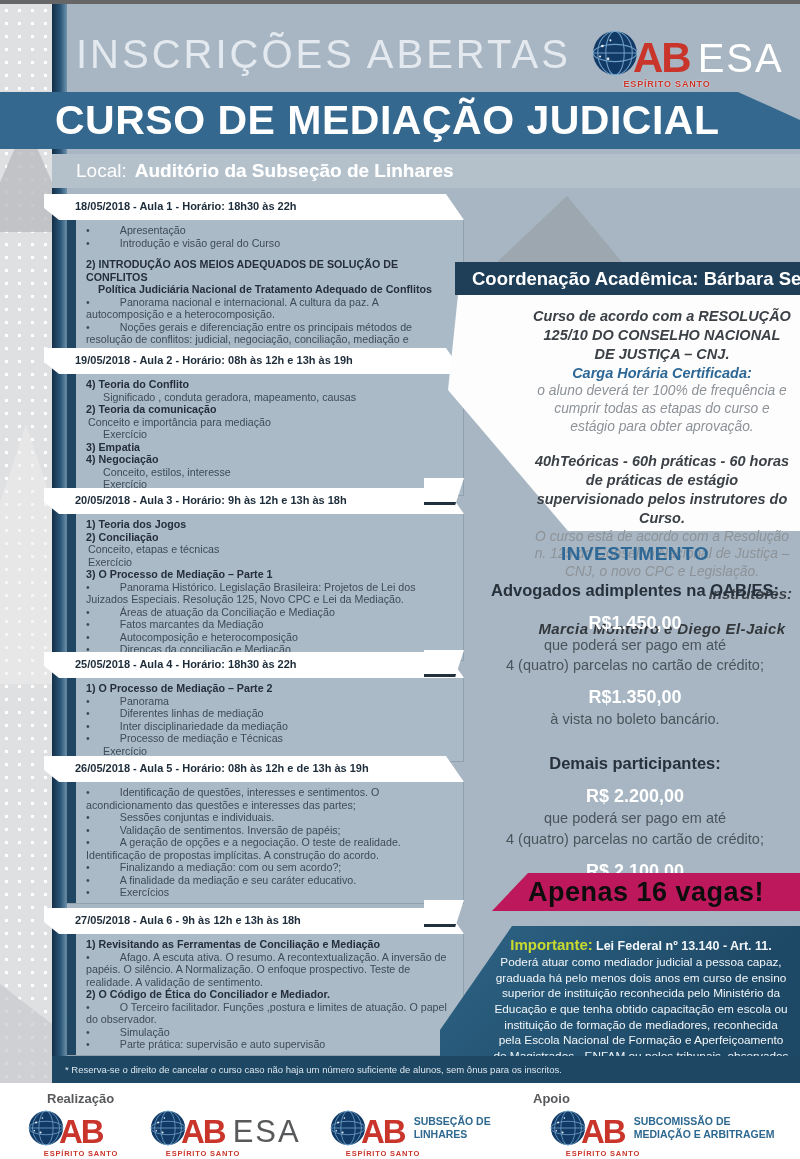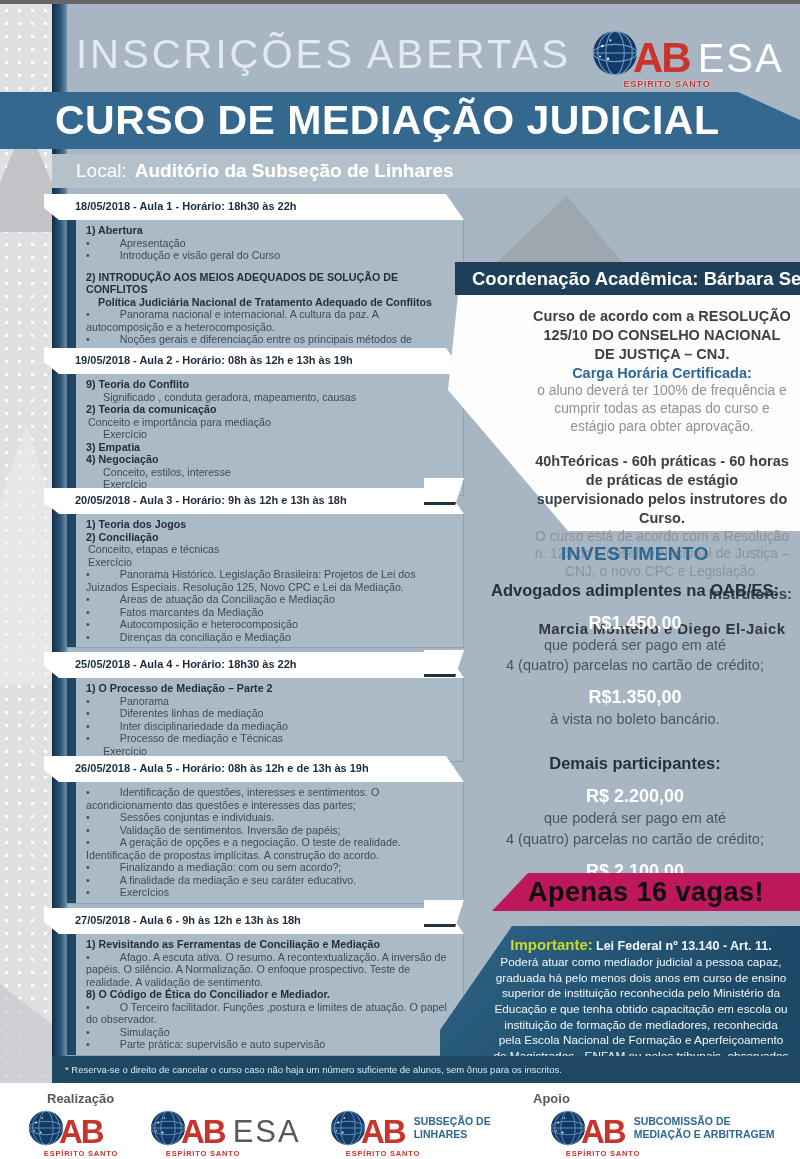--- a/index.html
+++ b/index.html
@@ -63,21 +63,21 @@
   .it-plain0{padding-left:2px;}
   .it-gap{height:9px;}
 
   
   .deco-tri{position:absolute;left:497px;top:192px;width:125px;height:66px;background:#9aa5ad;
     clip-path:polygon(56% 0,100% 100%,0 100%);opacity:.85;}
   .coord-banner{position:absolute;left:455px;top:258px;width:345px;height:33px;background:#1f3f58;}
   .coord-banner .t{position:absolute;left:17px;line-height:33px;font-weight:bold;font-size:18.5px;color:#fff;white-space:nowrap;}
   .white-panel{position:absolute;left:448px;top:291px;width:352px;height:236px;background:#fdfdfd;
     clip-path:polygon(10px 0,352px 0,352px 236px,120px 236px,0 95px);}
-  .wp-inner{position:absolute;left:0;top:12px;width:352px;padding:0 8px 0 84px;box-sizing:border-box;text-align:center;}
+  .wp-inner{position:absolute;left:0;top:12px;width:352px;padding:0 8px 0 84px;box-sizing:border-box;text-align:center;font-style:italic;}
   .rp-bold{font-weight:bold;color:#3c4147;font-size:14.5px;line-height:1.3;}
   .rp-blue{font-weight:bold;color:#2e6896;font-size:14.5px;line-height:1.3;}
   .rp-gray{color:#8d9298;font-size:13.8px;line-height:1.3;}
   .rp-sp{margin-top:16px;}
   .instr-label{text-align:right;font-weight:bold;color:#3c4147;font-size:15px;margin-top:4px;}
   .instructors{margin-top:18px;font-weight:bold;color:#33383d;font-size:15px;letter-spacing:.4px;}
 
   .investment{position:absolute;left:470px;top:539px;width:330px;text-align:center;}
   .inv-heading{color:#2e6896;font-weight:bold;font-size:19px;letter-spacing:.5px;}
   .inv-group{margin-top:16px;font-weight:bold;color:#27313c;font-size:16.5px;}
@@ -161,57 +161,57 @@
     <span class="val">Auditório da Subseção de Linhares</span>
   </div>
 
   <div>
       <div class="section" style="top: 190px;">
         <div class="ribbon">
           <span class="rt">18/05/2018 - Aula 1 - Horário: 18h30 às 22h</span>
           <span class="ribbon-tail"></span>
         </div>
         <div class="sec-body">
-          <div class="it-h">1) Abertura</div>
           <div class="it-bullet"><span class="dot">•</span>Apresentação</div>
           <div class="it-bullet"><span class="dot">•</span>Introdução e visão geral do Curso</div>
           <div class="it-gap"></div>
           <div class="it-h">2) INTRODUÇÃO AOS MEIOS ADEQUADOS DE SOLUÇÃO DE CONFLITOS</div>
           <div class="it-h2">Política Judiciária Nacional de Tratamento Adequado de Conflitos</div>
           <div class="it-bullet"><span class="dot">•</span>Panorama nacional e internacional. A cultura da paz. A autocomposição e a heterocomposição.</div>
           <div class="it-bullet"><span class="dot">•</span>Noções gerais e diferenciação entre os principais métodos de resolução de conflitos: judicial, negociação, conciliação, mediação e arbitragem.</div>
         </div>
       </div>
       <div class="section" style="top: 344px;">
         <div class="ribbon">
           <span class="rt">19/05/2018 - Aula 2 - Horário: 08h às 12h e 13h às 19h</span>
           <span class="ribbon-tail"></span>
         </div>
         <div class="sec-body">
-          <div class="it-h">9) Teoria do Conflito</div>
+          <div class="it-h">4) Teoria do Conflito</div>
           <div class="it-plain">Significado , conduta geradora, mapeamento, causas</div>
           <div class="it-h">2) Teoria da comunicação</div>
           <div class="it-plain0">Conceito e importância para mediação</div>
           <div class="it-plain">Exercício</div>
           <div class="it-h">3) Empatia</div>
           <div class="it-h">4) Negociação</div>
           <div class="it-plain">Conceito, estilos, interesse</div>
           <div class="it-plain">Exercício</div>
         </div>
       </div>
       <div class="section" style="top: 484px;">
         <div class="ribbon">
           <span class="rt">20/05/2018 - Aula 3 - Horário: 9h às 12h e 13h às 18h</span>
           <span class="ribbon-tail"></span>
         </div>
         <div class="sec-body">
           <div class="it-h">1) Teoria dos Jogos</div>
           <div class="it-h">2) Conciliação</div>
           <div class="it-plain0">Conceito,  etapas e técnicas</div>
           <div class="it-plain0">Exercício</div>
+          <div class="it-h">3) O Processo de Mediação – Parte 1</div>
           <div class="it-bullet"><span class="dot">•</span>Panorama Histórico. Legislação Brasileira: Projetos de Lei dos Juizados Especiais. Resolução 125, Novo CPC e Lei da Mediação.</div>
           <div class="it-bullet"><span class="dot">•</span>Áreas de atuação da Conciliação e Mediação</div>
           <div class="it-bullet"><span class="dot">•</span>Fatos marcantes da Mediação</div>
           <div class="it-bullet"><span class="dot">•</span>Autocomposição e heterocomposição</div>
           <div class="it-bullet"><span class="dot">•</span>Direnças da conciliação e Mediação</div>
         </div>
       </div>
       <div class="section" style="top: 648px;">
         <div class="ribbon">
           <span class="rt">25/05/2018 - Aula 4 - Horário: 18h30 às 22h</span>
@@ -242,21 +242,21 @@
         </div>
       </div>
       <div class="section" style="top: 904px;">
         <div class="ribbon">
           <span class="rt">27/05/2018 - Aula 6 - 9h às 12h e 13h às 18h</span>
           <span class="ribbon-tail"></span>
         </div>
         <div class="sec-body">
           <div class="it-h">1) Revisitando as Ferramentas de Conciliação e Mediação</div>
           <div class="it-bullet"><span class="dot">•</span>Afago. A escuta ativa. O resumo. A recontextualização. A inversão de papéis. O silêncio. A Normalização. O enfoque prospectivo. Teste de realidade. A validação de sentimento.</div>
-          <div class="it-h">8) O Código de Ética do Conciliador e Mediador.</div>
+          <div class="it-h">2) O Código de Ética do Conciliador e Mediador.</div>
           <div class="it-bullet"><span class="dot">•</span>O Terceiro facilitador. Funções ,postura e limites de atuação. O papel do observador.</div>
           <div class="it-bullet"><span class="dot">•</span>Simulação</div>
           <div class="it-bullet"><span class="dot">•</span>Parte prática: supervisão e auto supervisão</div>
         </div>
       </div>
     </div>
 
   <div class="coord-banner">
     <div class="t">Coordenação Acadêmica: Bárbara Seccato</div>
   </div>

